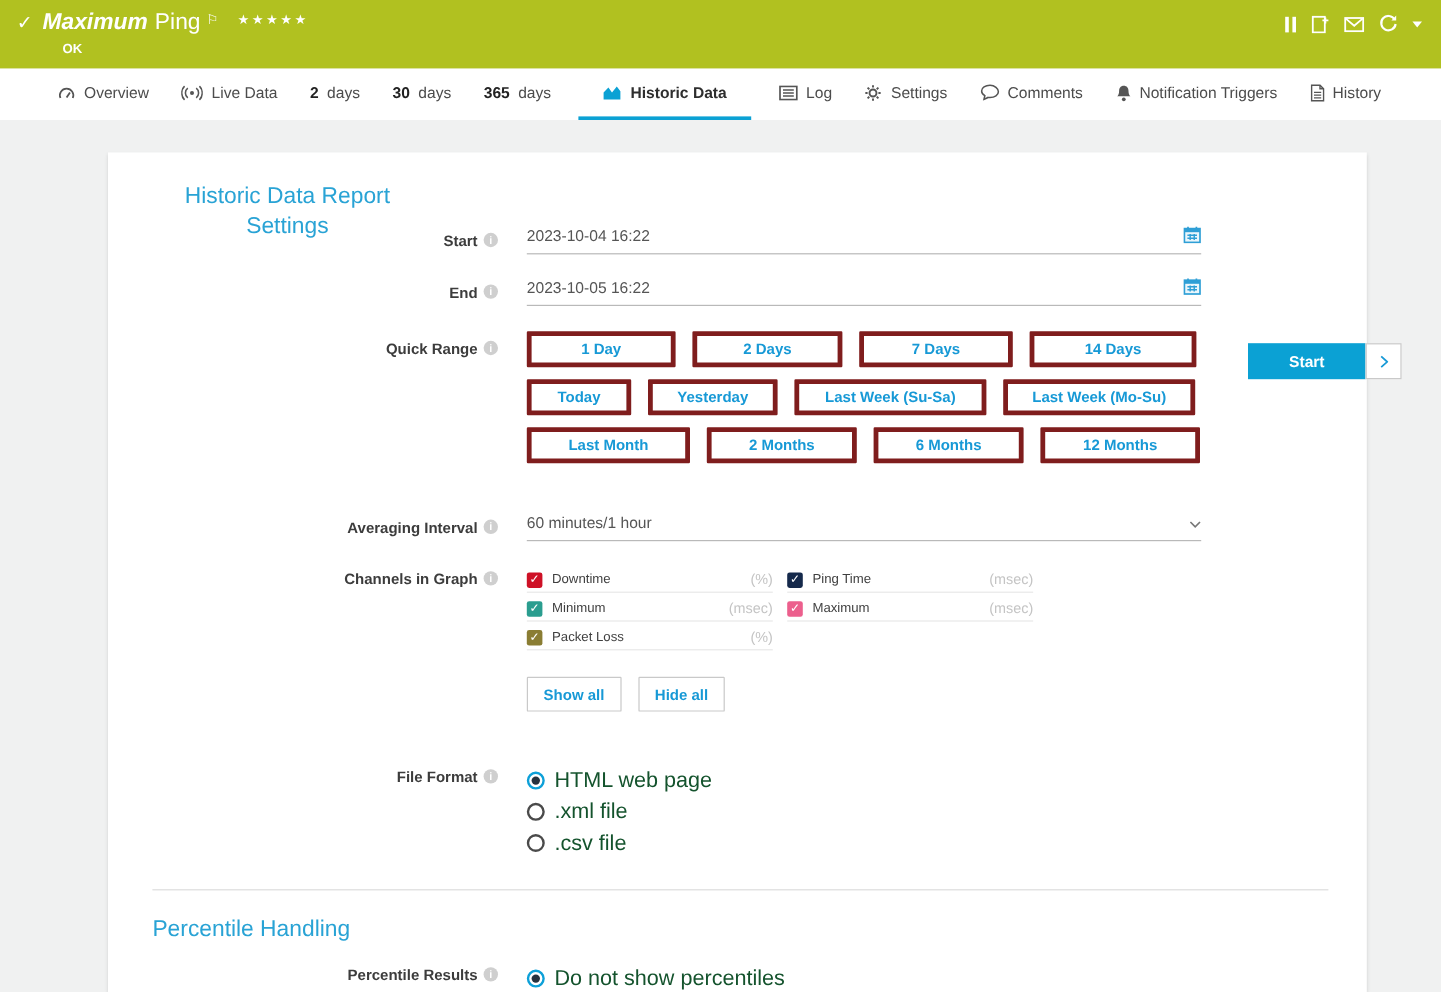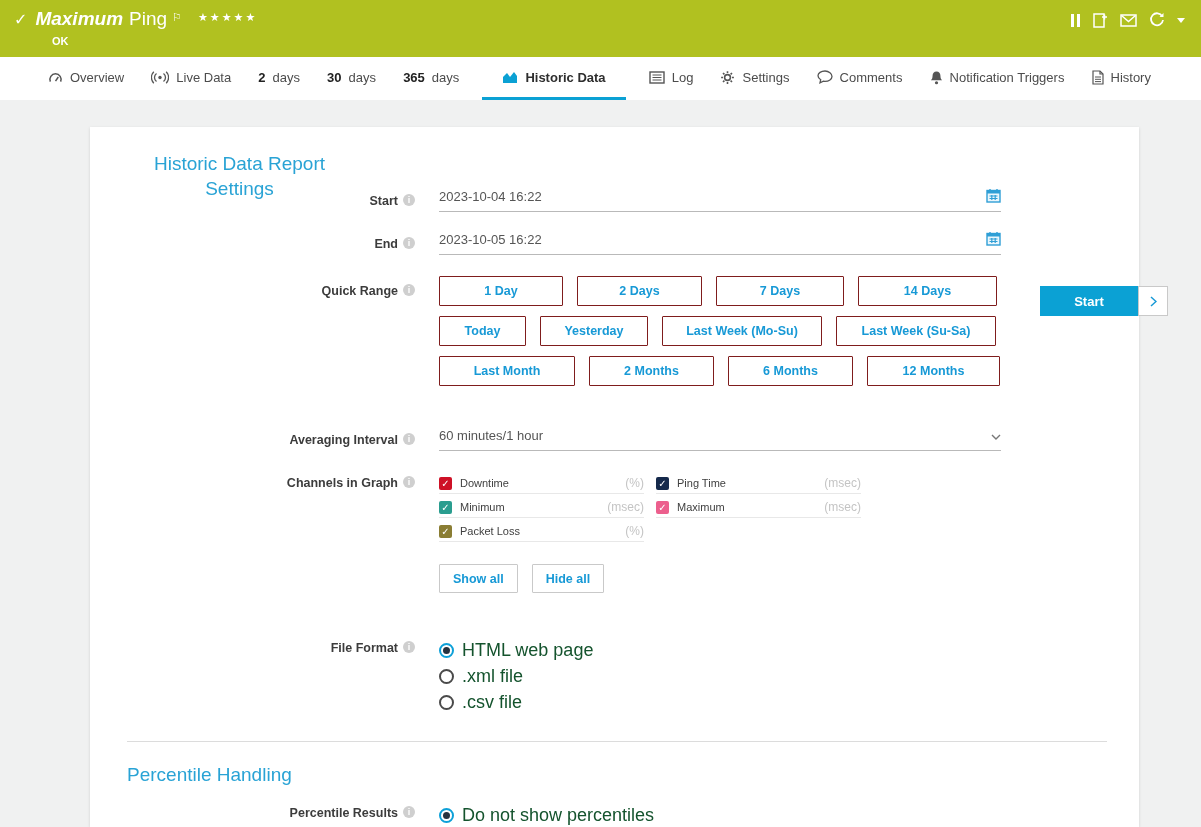--- a/index.html
+++ b/index.html
@@ -40,21 +40,21 @@
   .flabel { width:288px; text-align:right; font-weight:bold; font-size:12.5px; color:#3c3c3c; padding-top:8px; white-space:nowrap; }
   .info-dot { display:inline-block; width:12px; height:12px; border-radius:50%; background:#cfcfcf; color:#fff;
               font-size:9px; line-height:12px; text-align:center; font-weight:bold; margin-left:5px; vertical-align:2px; cursor:pointer; }
   .fctrl { margin-left:24px; width:562px; }
   .underfield { display:flex; align-items:center; border-bottom:1px solid #b9b9b9; height:30px; cursor:text; }
   .underfield .val { flex:1; font-size:13px; color:#555; }
   .mt13 { margin-top:13px; } .mt21 { margin-top:21px; } .mt25 { margin-top:25px; }
   .mt22 { margin-top:22px; } .mt44 { margin-top:44px; }
   
   .qr-row { display:flex; gap:14px; margin-bottom:10px; }
-  .qr-btn { height:30px; background:#fff; border:1px solid #7f1d1d; color:#1799d6; font-weight:bold;
+  .qr-btn { height:30px; background:#fff; border:4px solid #7f1d1d; color:#1799d6; font-weight:bold;
             font-size:12.5px; display:flex; align-items:center; justify-content:center; cursor:pointer; border-radius:1px; }
   .qr-r1 .qr-btn:nth-child(1){width:124px} .qr-r1 .qr-btn:nth-child(2){width:125px}
   .qr-r1 .qr-btn:nth-child(3){width:128px} .qr-r1 .qr-btn:nth-child(4){width:139px}
   .qr-r2 .qr-btn:nth-child(1){width:87px}  .qr-r2 .qr-btn:nth-child(2){width:108px}
   .qr-r2 .qr-btn:nth-child(3){width:160px} .qr-r2 .qr-btn:nth-child(4){width:160px}
   .qr-r3 .qr-btn:nth-child(1){width:136px} .qr-r3 .qr-btn:nth-child(2){width:125px}
   .qr-r3 .qr-btn:nth-child(3){width:125px} .qr-r3 .qr-btn:nth-child(4){width:133px}
   
   .chan-grid { display:grid; grid-template-columns:205px 205px; column-gap:12px; row-gap:3px; }
   .chan-item { display:flex; align-items:center; height:21px; border-bottom:1px solid #e8e8e8; cursor:pointer; }
@@ -269,22 +269,22 @@
         <div class="fctrl">
           <div class="qr-row qr-r1">
             <div class="qr-btn">1 Day</div>
             <div class="qr-btn">2 Days</div>
             <div class="qr-btn">7 Days</div>
             <div class="qr-btn">14 Days</div>
           </div>
           <div class="qr-row qr-r2">
             <div class="qr-btn">Today</div>
             <div class="qr-btn">Yesterday</div>
+            <div class="qr-btn">Last Week (Su-Sa)</div>
             <div class="qr-btn">Last Week (Mo-Su)</div>
-            <div class="qr-btn">Last Week (Su-Sa)</div>
           </div>
           <div class="qr-row qr-r3">
             <div class="qr-btn">Last Month</div>
             <div class="qr-btn">2 Months</div>
             <div class="qr-btn">6 Months</div>
             <div class="qr-btn">12 Months</div>
           </div>
         </div>
       </div>
 

